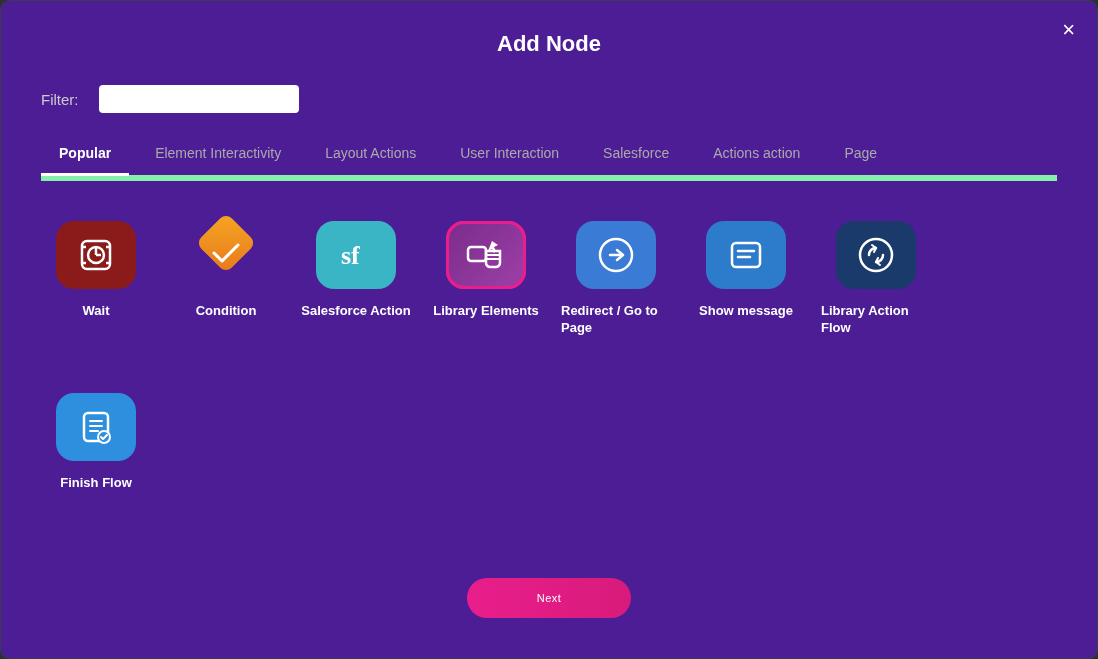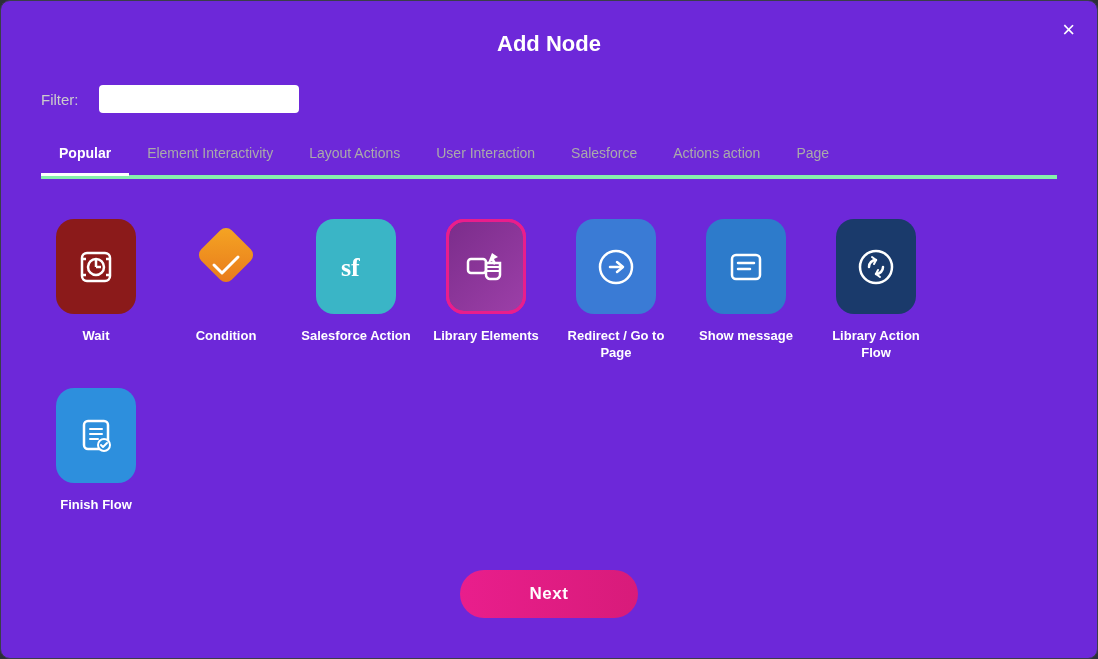--- a/index.html
+++ b/index.html
@@ -5,21 +5,21 @@
     * { box-sizing: border-box; margin: 0; padding: 0; }
     body {
       background: #2b2f38;
       display: flex;
       align-items: center;
       justify-content: center;
       min-height: 100vh;
       font-family: -apple-system, BlinkMacSystemFont, 'Segoe UI', sans-serif;
     }
     .modal {
-      background: #6d28d9;
+      background: #4c1d95;
       border-radius: 10px;
       width: 1098px;
       min-height: 659px;
       position: relative;
       padding: 30px 40px 40px;
       border: 1px solid #3a3e4a;
       display: flex;
       flex-direction: column;
     }
     .modal-header {
@@ -57,22 +57,22 @@
       border: none;
       border-radius: 4px;
       padding: 6px 10px;
       width: 200px;
       font-size: 14px;
       outline: none;
       color: #333;
     }
     .tabs {
       display: flex;
-      gap: 0;
-      border-bottom: 4px solid #86efac;
+      gap: 8px;
+      border-bottom: 6px solid #86efac;
       margin-bottom: 30px;
     }
     .tab {
       padding: 8px 18px 12px;
       color: #aaaaaa;
       font-size: 14px;
       cursor: pointer;
       border-bottom: 3px solid transparent;
       margin-bottom: -1px;
       white-space: nowrap;
@@ -96,21 +96,21 @@
     .node-item {
       display: flex;
       flex-direction: column;
       align-items: center;
       gap: 14px;
       cursor: pointer;
       width: 110px;
     }
     .node-icon-wrapper {
       width: 80px;
-      height: 95px;
+      height: 68px;
       border-radius: 18px;
       display: flex;
       align-items: center;
       justify-content: center;
       position: relative;
     }
     .node-icon-wrapper.selected {
       border: 3px solid #e91e8c;
       border-radius: 18px;
     }
@@ -118,21 +118,21 @@
       content: '';
       position: absolute;
       inset: -3px;
       border-radius: 18px;
       border: 3px solid #e91e8c;
     }
     .node-label {
       color: #ffffff;
       font-size: 13px;
       font-weight: 600;
-      text-align: center;
+      text-align: left;
       line-height: 1.3;
     }
     
     .bg-red { background: #8b1a1a; }
     .bg-teal { background: #3ab5c6; }
     .bg-purple { background: linear-gradient(135deg, #7b2d8b, #9c3fa8); }
     .bg-blue { background: #3a7bd5; }
     .bg-blue2 { background: #2d7bcb; }
     .bg-darkblue { background: #1a3a6b; }
     .bg-blue3 { background: #2d8fdd; }
@@ -150,22 +150,22 @@
       display: flex;
       justify-content: center;
       margin-top: 40px;
     }
     .next-btn {
       background: linear-gradient(90deg, #e91e8c, #d81b7a);
       color: white;
       border: none;
       border-radius: 30px;
       padding: 14px 70px;
-      font-size: 17px;
-      font-weight: 700;
+      font-size: 11px;
+      font-weight: 400;
       cursor: pointer;
       letter-spacing: 0.5px;
     }
   </style>
 </head>
 <body>
 
 <div class="modal">
 
   <div class="modal-header">

